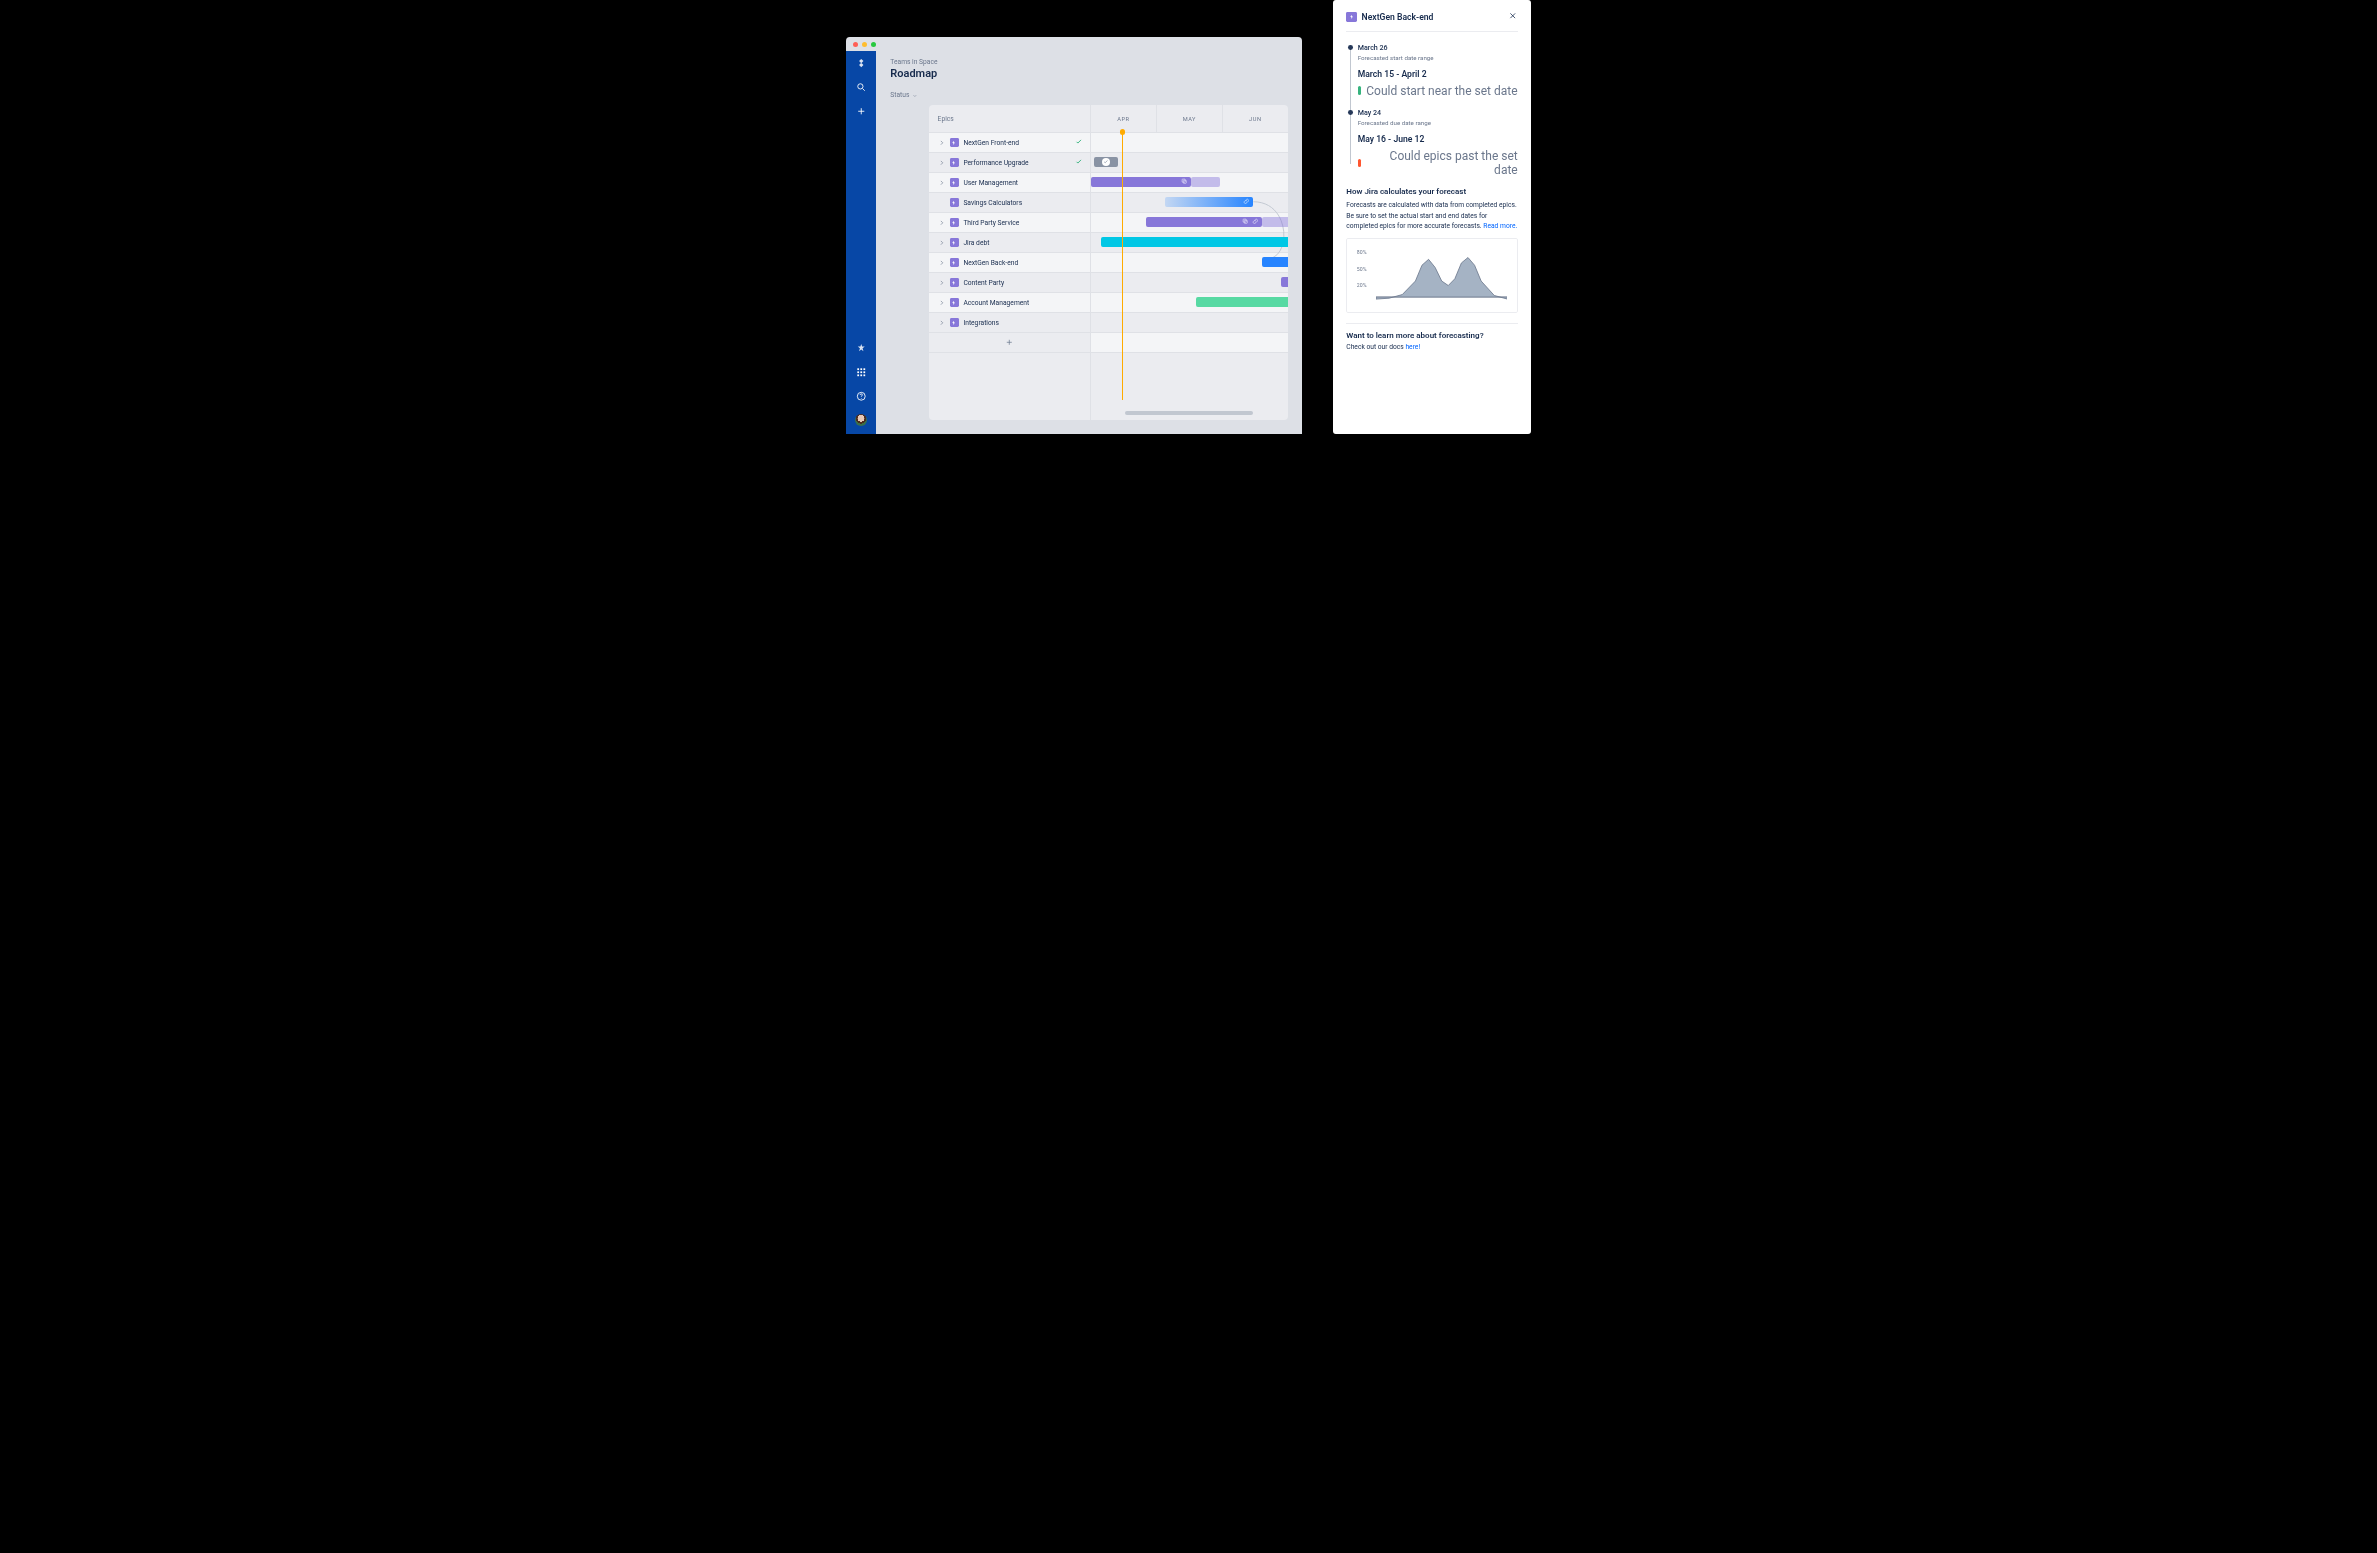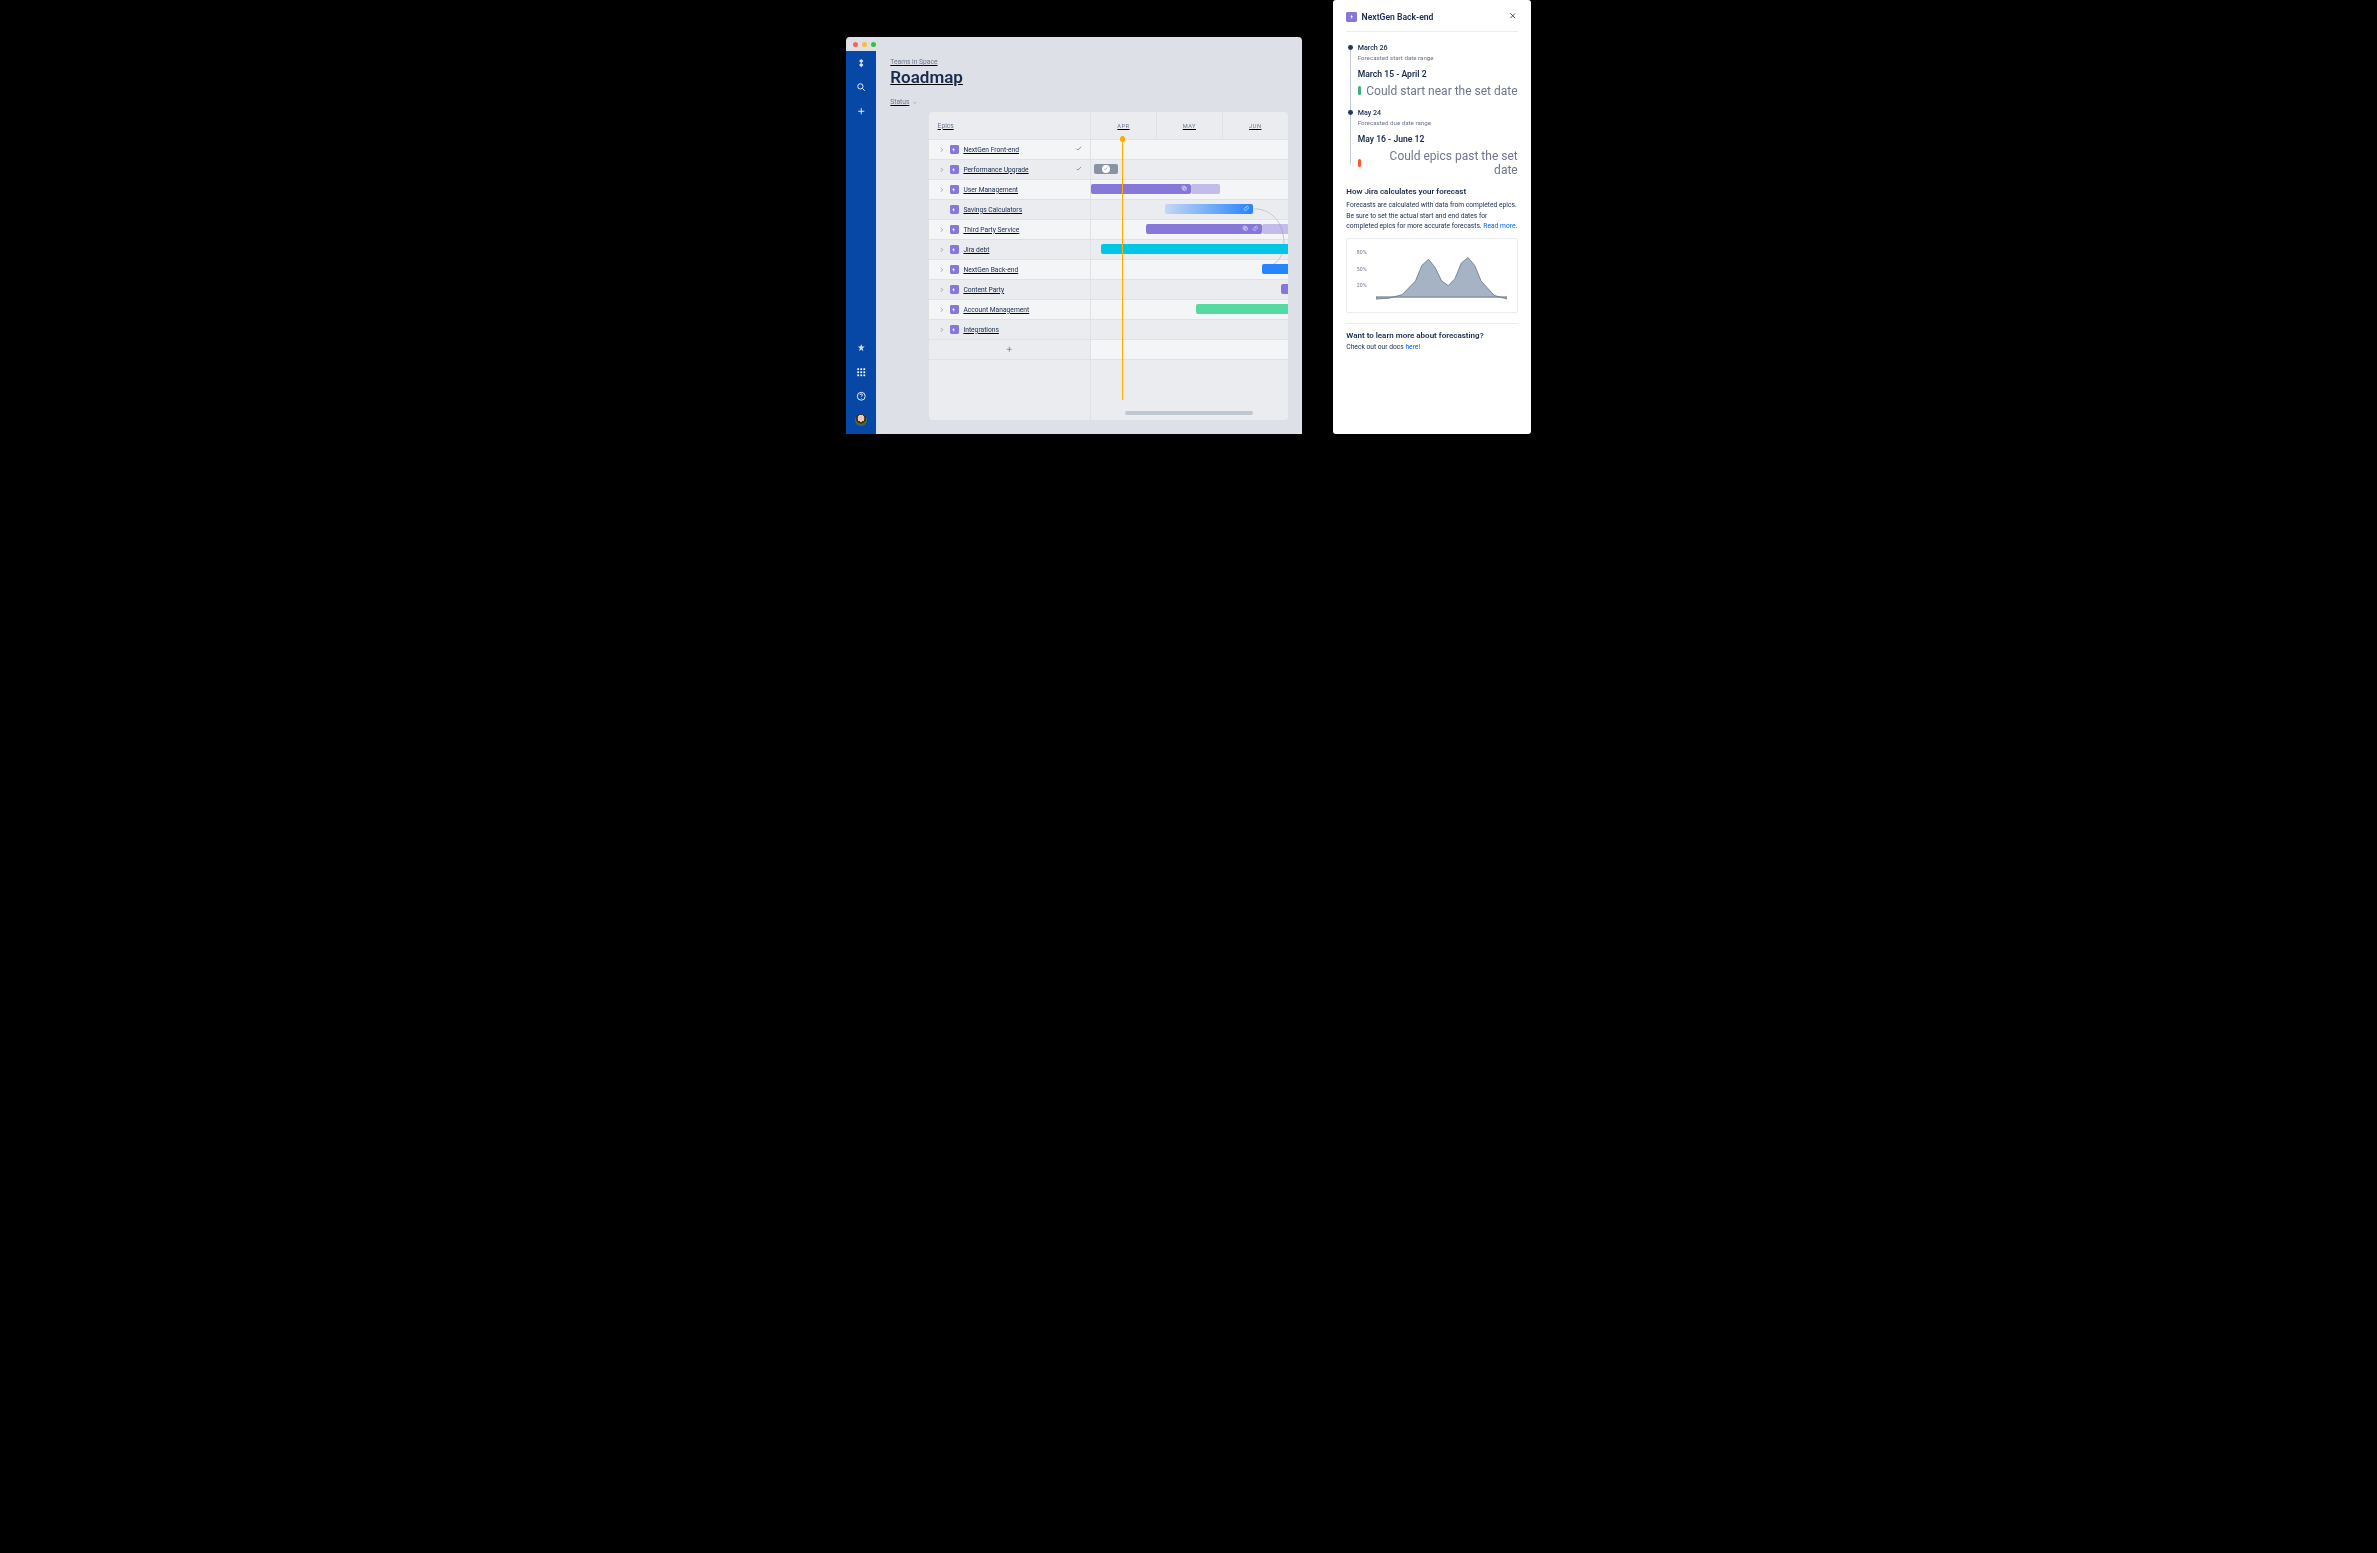--- a/index.html
+++ b/index.html
@@ -18,32 +18,32 @@
   *{box-sizing:border-box;font-family:-apple-system,BlinkMacSystemFont,"Segoe UI",Roboto,Helvetica,Arial,sans-serif;}
   html,body{margin:0;padding:0;background:#000;height:100%;}
   .stage{position:relative;width:685px;height:434px;margin:0 auto;background:#000;overflow:hidden;}
   
   .mac-window{position:absolute;left:0;top:37px;width:456px;height:397px;background:#dde0e6;border-radius:3.8px 3.8px 0 0;}
   .titlebar{height:14.3px;display:flex;align-items:center;gap:3.8px;padding:0 6.7px;}
   .dot{width:5.2px;height:5.2px;border-radius:50%;}
   .dot.red{background:#ff5f56;}
   .dot.yellow{background:#ffbd2e;}
   .dot.green{background:#27c93f;}
-  .app{position:relative;display:flex;height:calc(100% - 14.3px);text-decoration:underline;}
+  .app{position:relative;display:flex;height:calc(100% - 14.3px);}
   
   .rail{width:30px;background:var(--jira-blue);display:flex;flex-direction:column;align-items:center;padding:6.7px 0 4.8px;gap:12.4px;}
   .rail .spacer{flex:1;}
   .rail-icon{width:11.4px;height:11.4px;color:#fff;display:flex;align-items:center;justify-content:center;cursor:pointer;}
   .rail svg{width:10.5px;height:10.5px;}
   .avatar{width:12.4px;height:12.4px;border-radius:50%;background:radial-gradient(circle at 50% 35%,#e8c9b8 0 35%,#4c2c1f 36% 55%,#3a6f4a 56% 100%);margin-bottom:2.9px;}
   
   .content{flex:1;display:flex;flex-direction:column;position:relative;}
   .header{padding:6.7px 14.3px 3.8px;}
   .breadcrumb{color:var(--muted);font-size:6.7px;}
-  .title{font-size:17px;font-weight:600;color:var(--text);margin-top:1px;}
+  .title{font-size:11px;font-weight:600;color:var(--text);margin-top:1px;}
   .filter{display:flex;align-items:center;gap:2.9px;color:var(--muted);font-size:6.7px;margin:7.6px 0 5.7px 14.3px;cursor:pointer;width:fit-content;}
   .filter svg{width:5.7px;height:5.7px;}
   .board{flex:1;margin:0 14.3px 14.3px 53px;background:#ebecf0;border-radius:4px;position:relative;display:flex;overflow:hidden;}
   
   .epics{width:162px;flex:none;border-right:0.5px solid var(--row-border);display:flex;flex-direction:column;}
   .epics-header{height:27px;display:flex;align-items:center;padding:0 8.6px;color:var(--muted);font-size:6.7px;}
   .row{height:20px;display:flex;align-items:center;padding:0 5.7px 0 8.6px;border-top:0.5px solid var(--row-border);gap:4.8px;color:var(--text);font-size:6.7px;position:relative;}
   .row:nth-child(odd){background:var(--row-alt);}
   .chev{width:7.6px;height:7.6px;color:var(--muted);}
   .chev.blank{visibility:hidden;}

